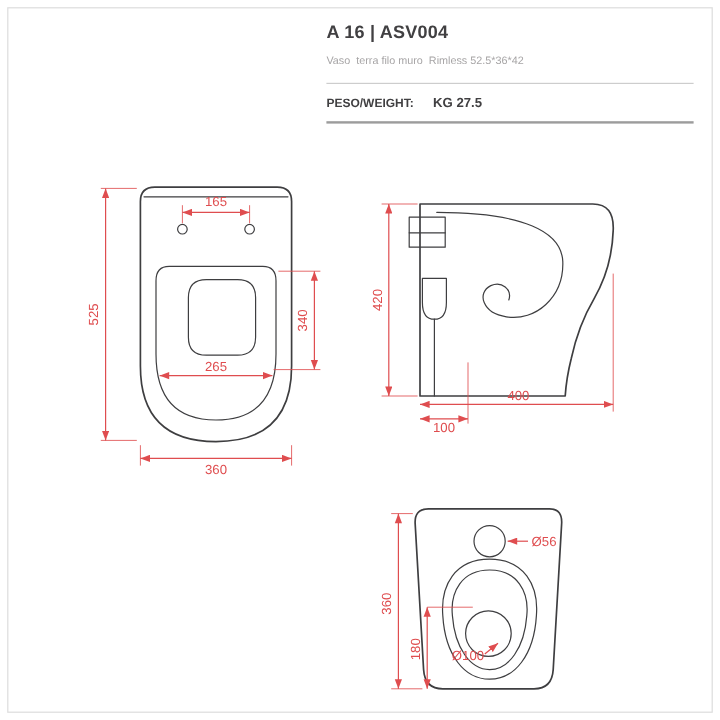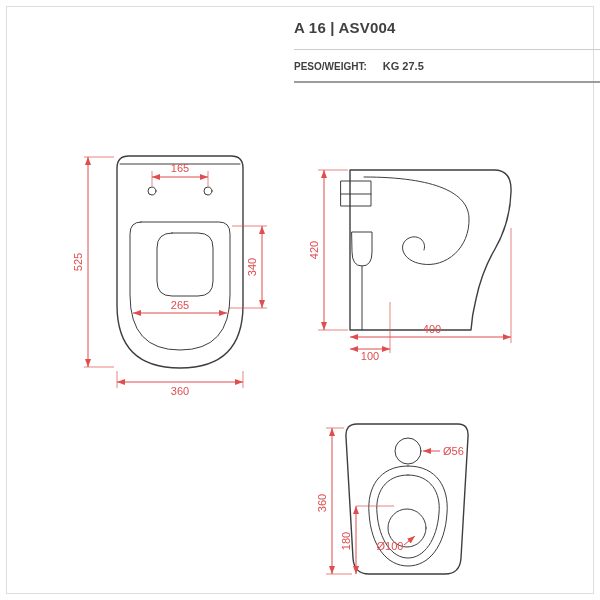--- a/index.html
+++ b/index.html
@@ -1,20 +1,20 @@
 <!DOCTYPE html>
 <html><head>
 <meta charset="utf-8">
 <style>
   html,body { margin:0; padding:0; background:#ffffff; }
   .page { position:relative; width:600px; height:600px; background:#ffffff;
           font-family:"Liberation Sans", sans-serif; overflow:hidden; }
   .frame { position:absolute; top:6px; left:6px; right:6px; bottom:6px;
            border:1px solid #dcdcdc; pointer-events:none; }
-  .header { position:absolute; left:294px; top:19px; width:306px; }
+  .header { position:absolute; left:272px; top:19px; width:306px; }
   .model { font-size:15px; font-weight:bold; color:#414042; letter-spacing:.2px; margin-bottom:8px; }
   .desc  { font-size:9px; color:#a7a5a6; line-height:12px; white-space:pre; }
   .rule-light { border-top:1px solid #cdcdcd; margin-top:13px; }
   .weight-row { margin-top:6px; }
   .weight-label { font-size:10px; font-weight:bold; color:#414042; margin-right:16px; }
   .weight-value { font-size:11px; font-weight:bold; color:#414042; }
   .rule-dark { border-top:2px solid #9c9c9c; margin-top:7px; }
 
   svg.drawings { position:absolute; left:0; top:0; }
   .ol { fill:none; stroke:#3e3e40; stroke-width:1.4; stroke-linejoin:round; stroke-linecap:round; }
@@ -25,20 +25,21 @@
   .dts { text-anchor:start; }
 </style>
 </head>
 <body>
 
 <div class="page">
   <div class="frame"></div>
 
   <div class="header">
     <div class="model">A 16 | ASV004</div>
+    <div class="desc">Vaso  terra filo muro  Rimless 52.5*36*42</div>
     <div class="rule-light"></div>
     <div class="weight-row">
       <span class="weight-label">PESO/WEIGHT:</span><span class="weight-value">KG 27.5</span>
     </div>
     <div class="rule-dark"></div>
   </div>
 
   <svg class="drawings" width="600" height="600" viewBox="0 0 600 600">
     <defs>
       <marker id="ae" markerWidth="9" markerHeight="8" refX="8" refY="3" orient="auto" markerUnits="userSpaceOnUse">

